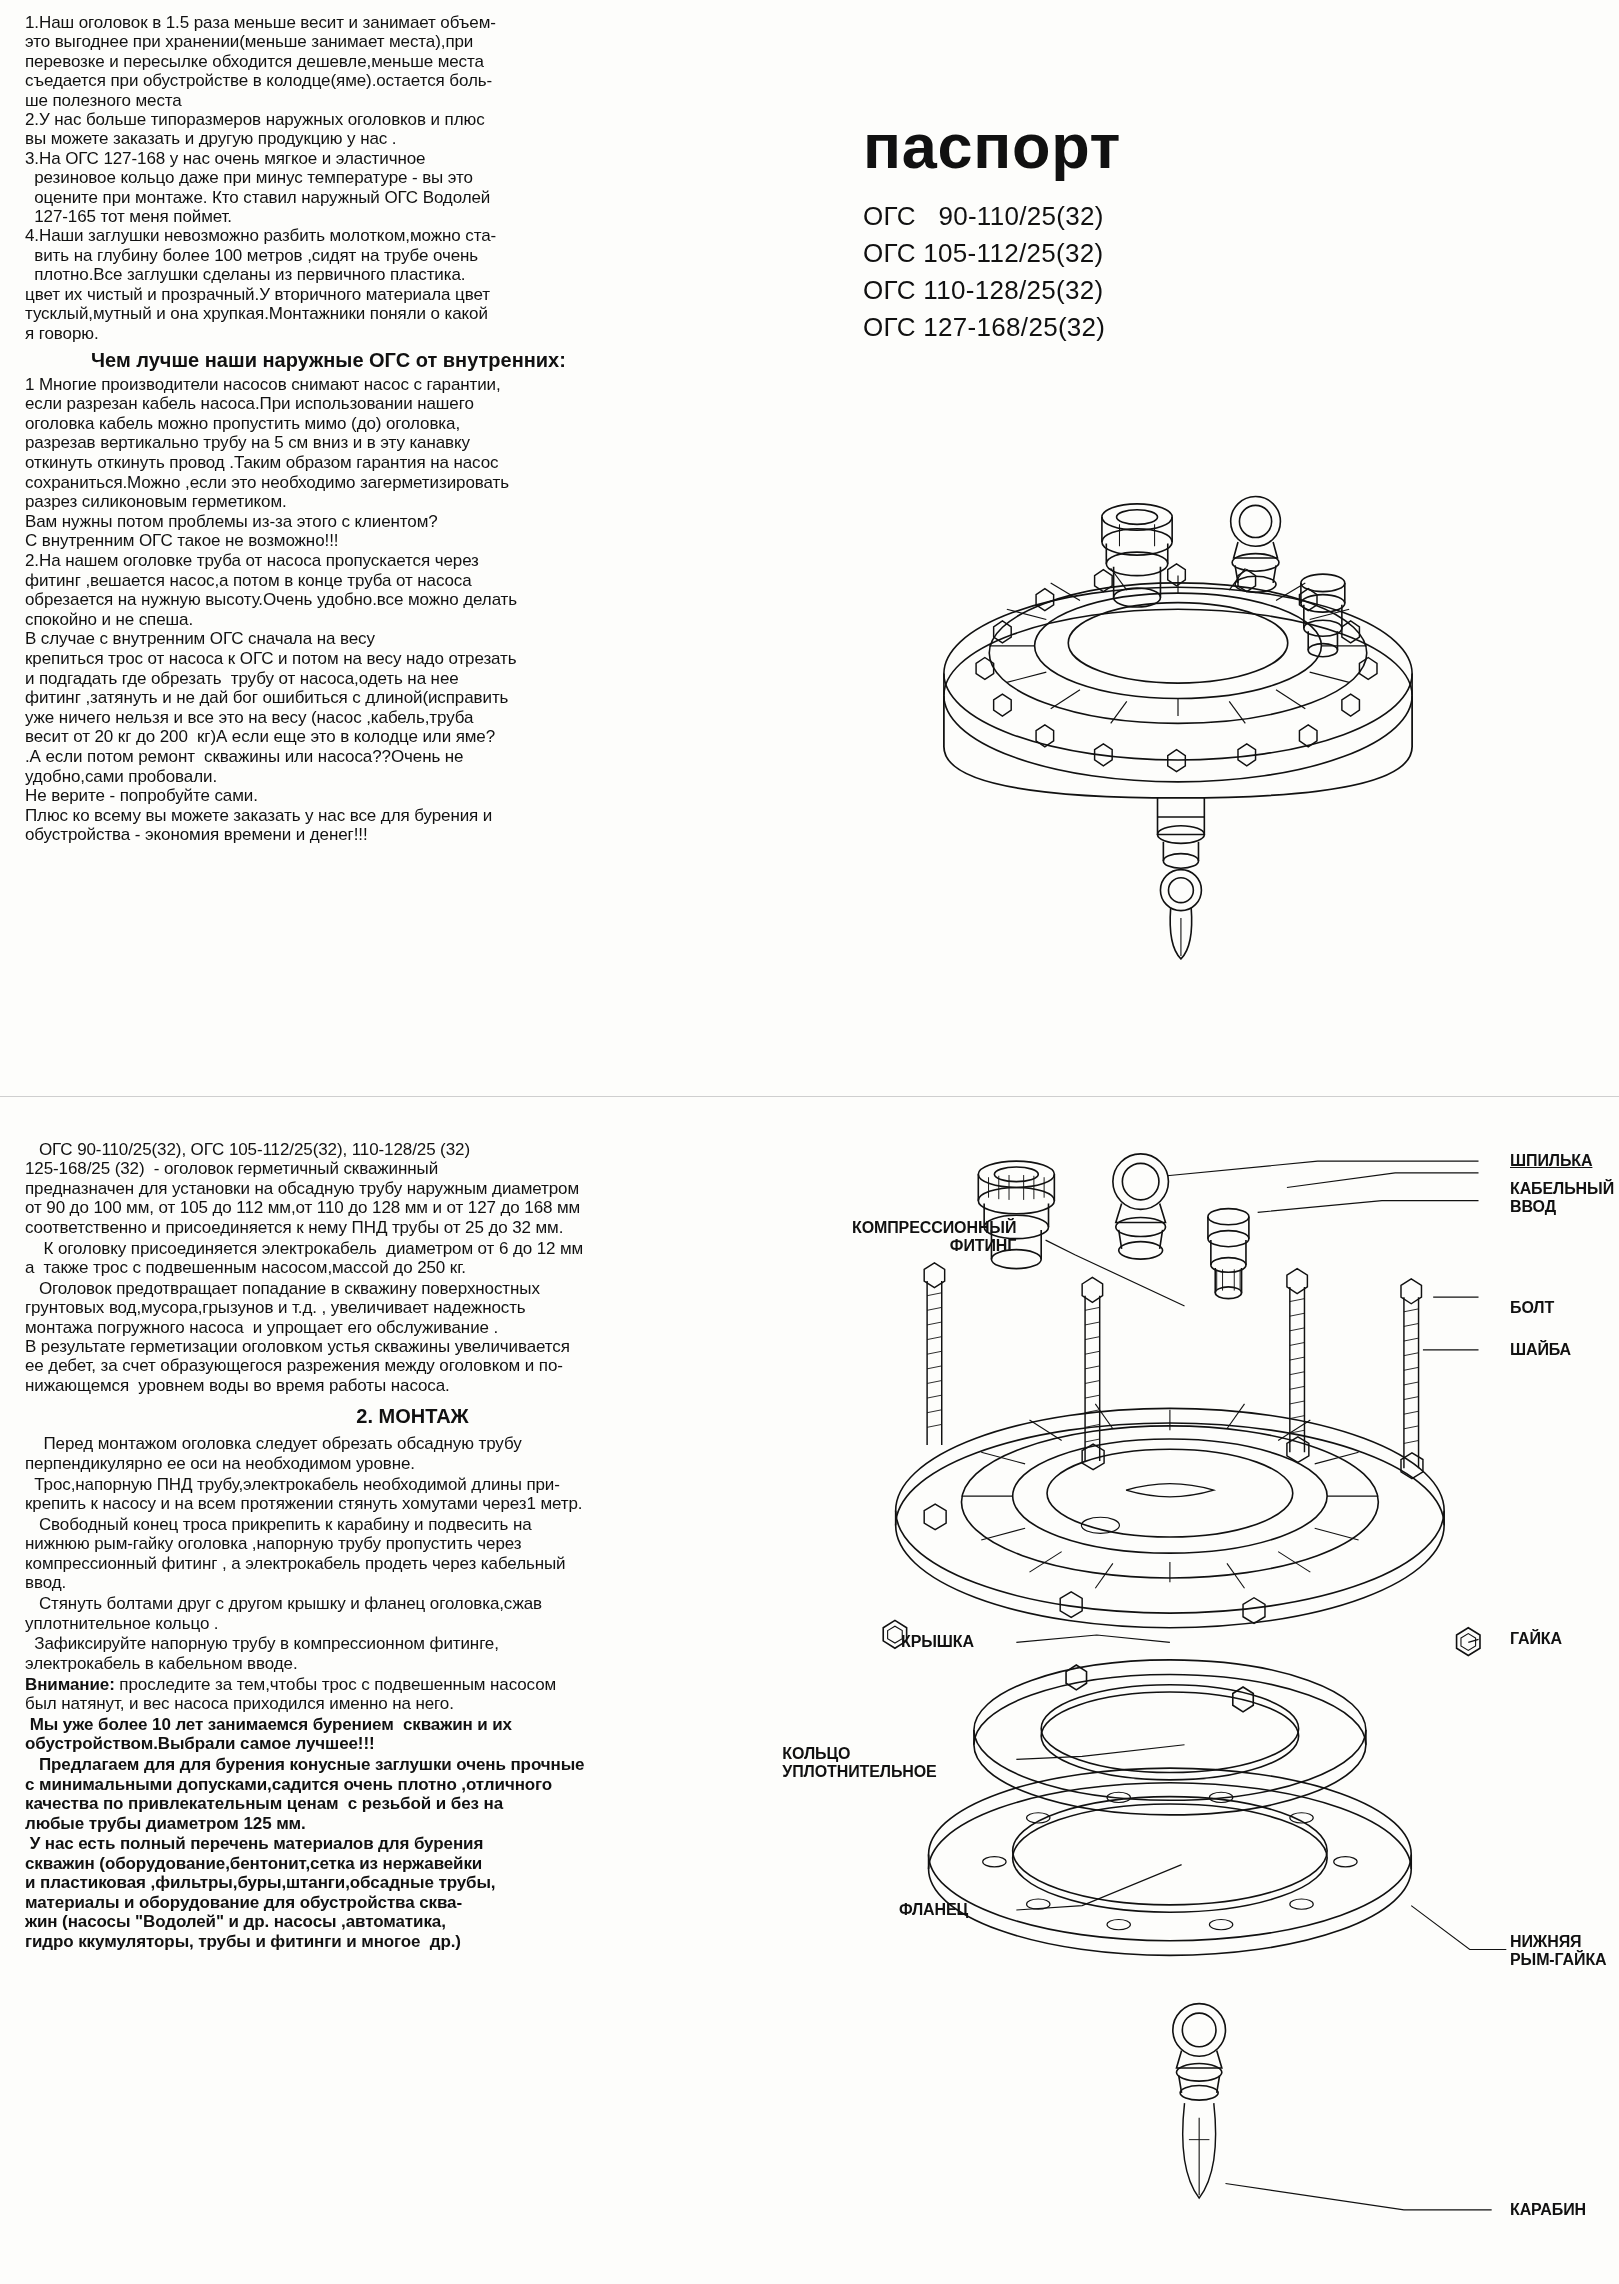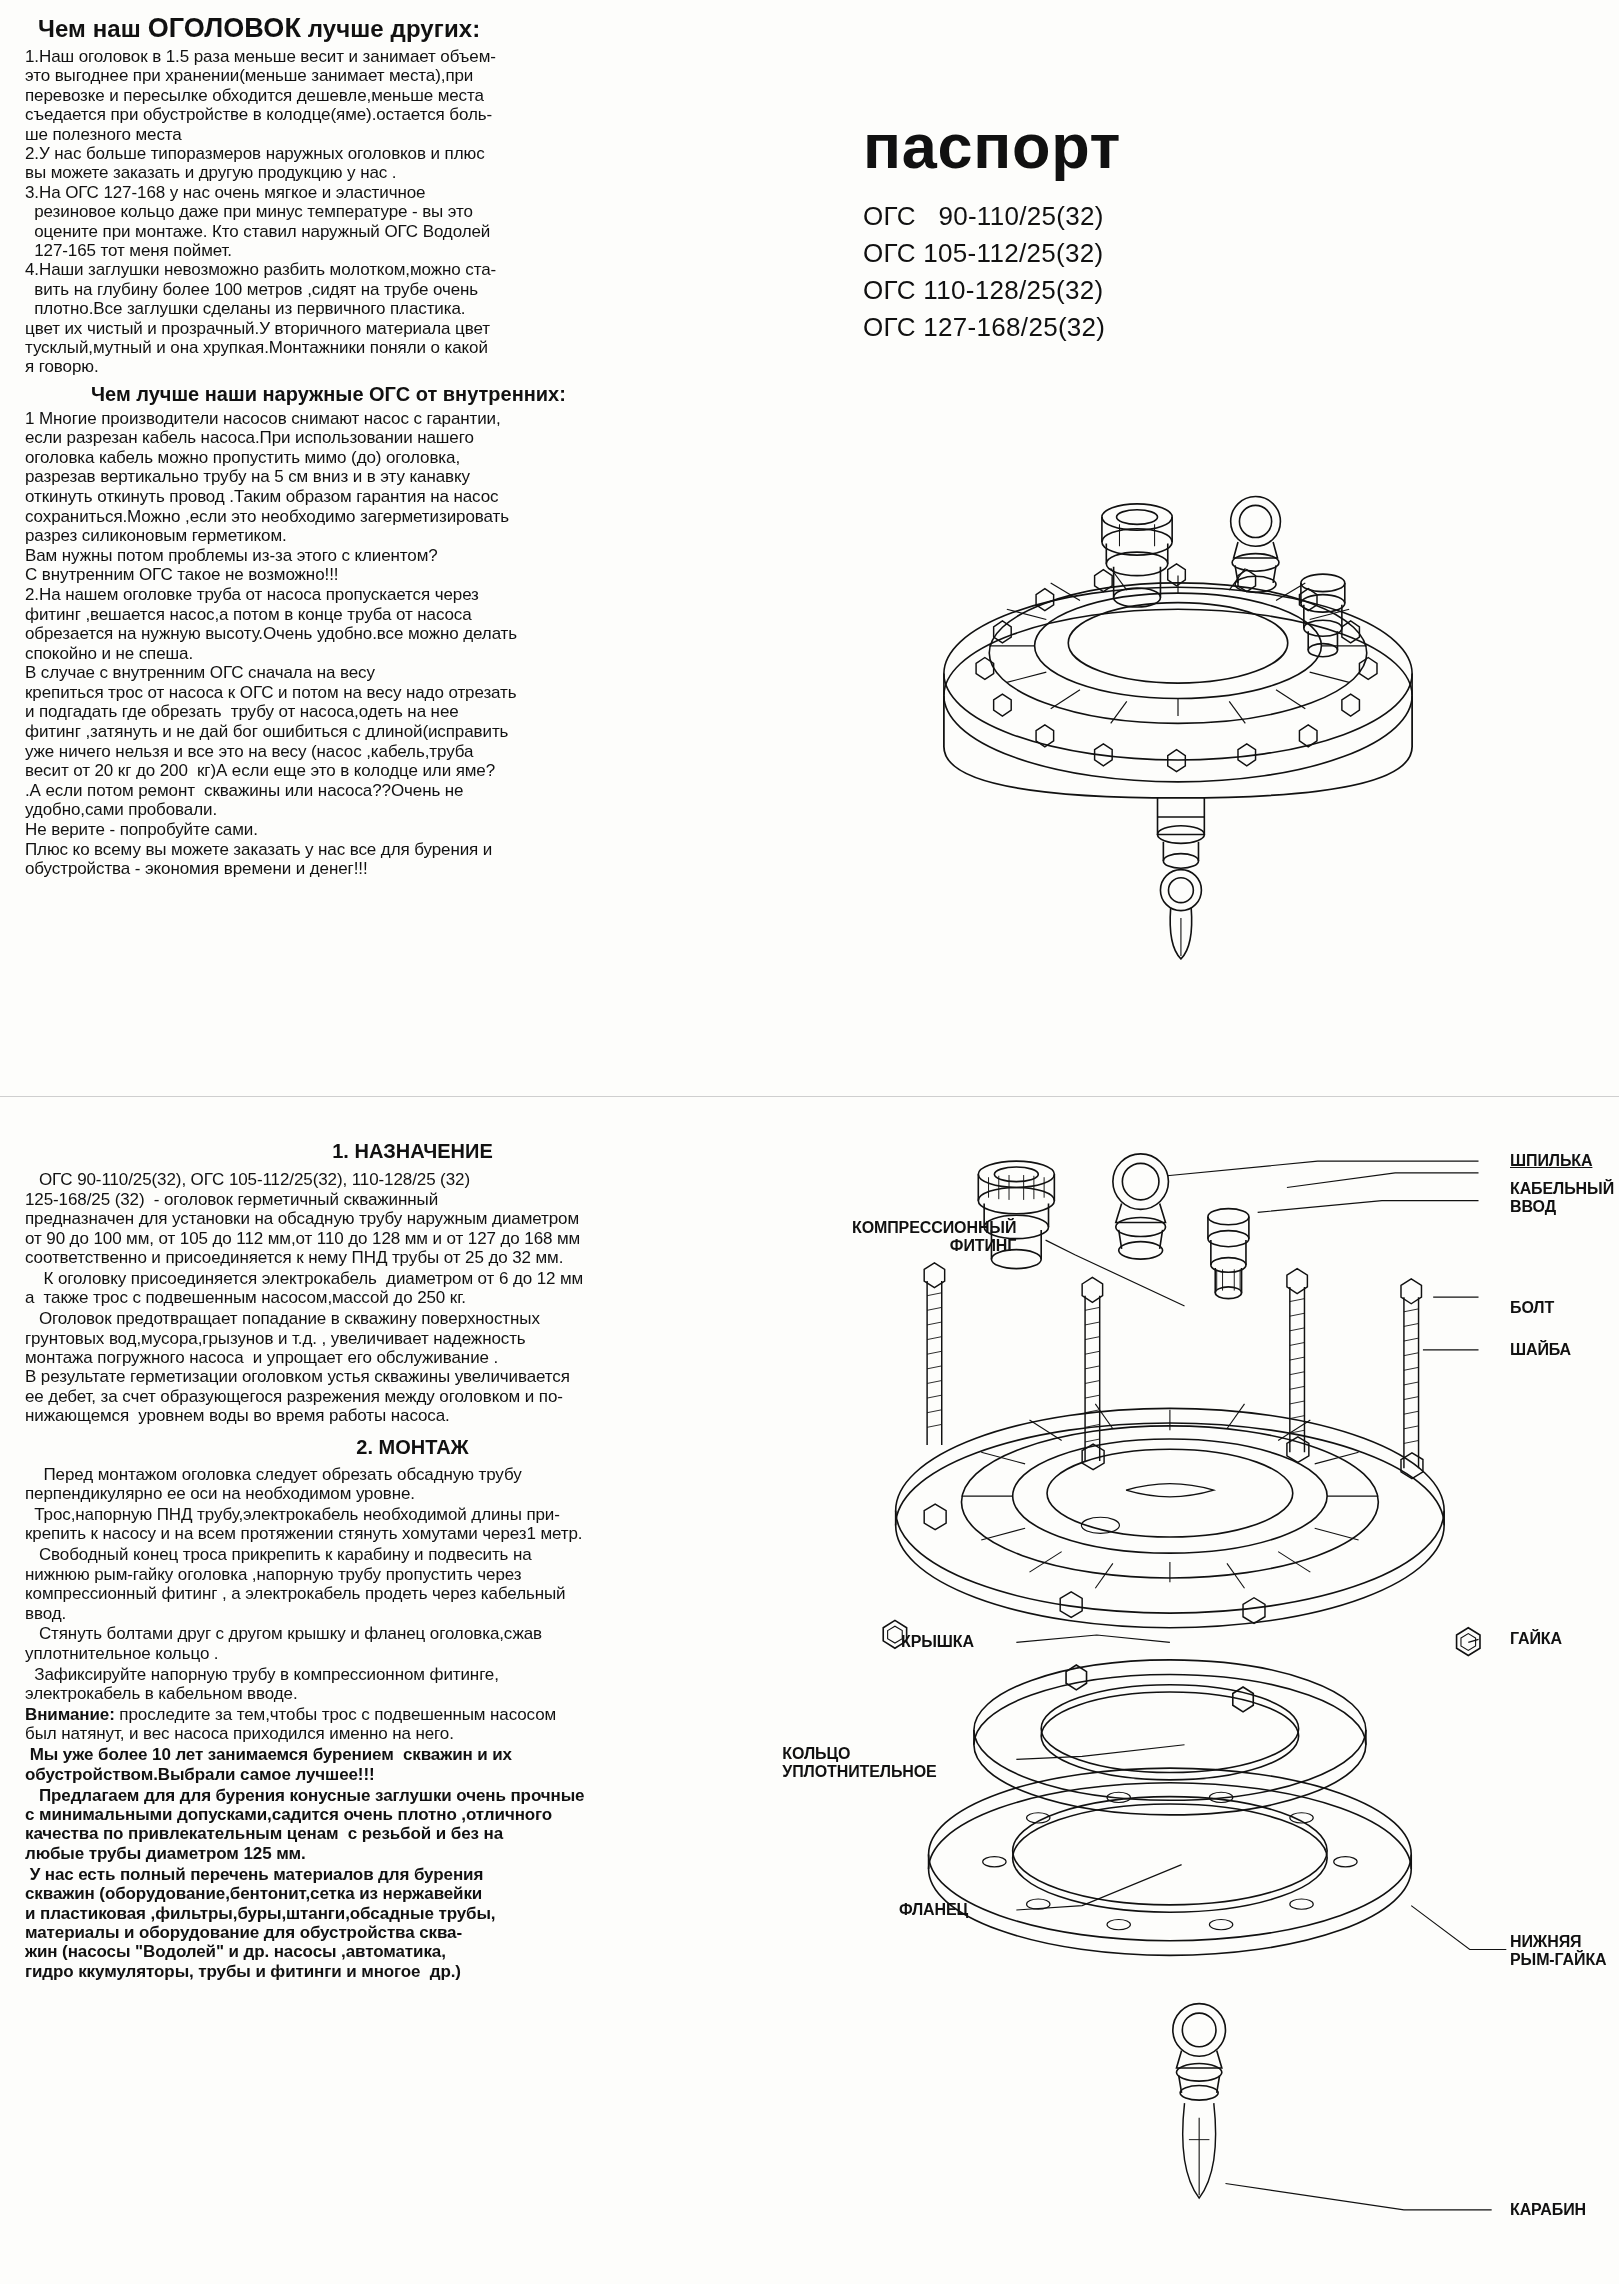--- a/index.html
+++ b/index.html
@@ -134,21 +134,20 @@
     letter-spacing: -0.1px;
   }
   svg { display: block; }
 </style>
 </head>
 <body>
 
 <div class="page">
 
   <div class="top-left">
-    <div class="hdr1"><span>Чем наш </span><span class="big">ОГОЛОВОК</span><span> лучше других:</span></div>
     <div class="body-txt">1.Наш оголовок в 1.5 раза меньше весит и занимает объем-
 это выгоднее при хранении(меньше занимает места),при
 перевозке и пересылке обходится дешевле,меньше места
 съедается при обустройстве в колодце(яме).остается боль-
 ше полезного места
 2.У нас больше типоразмеров наружных оголовков и плюс
 вы можете заказать и другую продукцию у нас .
 3.На ОГС 127-168 у нас очень мягкое и эластичное
   резиновое кольцо даже при минус температуре - вы это
   оцените при монтаже. Кто ставил наружный ОГС Водолей
@@ -285,21 +284,20 @@
         <circle cx="384" cy="596" r="17"></circle>
         <path d="M370 620 Q366 672 384 690 Q402 672 398 620"></path>
         <path d="M384 634 L384 686" stroke-width="1.5"></path>
       </g>
     </svg>
   </div>
 
   <div class="divider"></div>
 
   <div class="bottom-left">
-    <div class="sec-title">1. НАЗНАЧЕНИЕ</div>
     <div class="p">   ОГС 90-110/25(32), ОГС 105-112/25(32), 110-128/25 (32)
 125-168/25 (32)  - оголовок герметичный скважинный
 предназначен для установки на обсадную трубу наружным диаметром
 от 90 до 100 мм, от 105 до 112 мм,от 110 до 128 мм и от 127 до 168 мм
 соответственно и присоединяется к нему ПНД трубы от 25 до 32 мм.</div>
     <div class="p">    К оголовку присоединяется электрокабель  диаметром от 6 до 12 мм
 а  также трос с подвешенным насосом,массой до 250 кг.</div>
     <div class="p">   Оголовок предотвращает попадание в скважину поверхностных
 грунтовых вод,мусора,грызунов и т.д. , увеличивает надежность
 монтажа погружного насоса  и упрощает его обслуживание .

